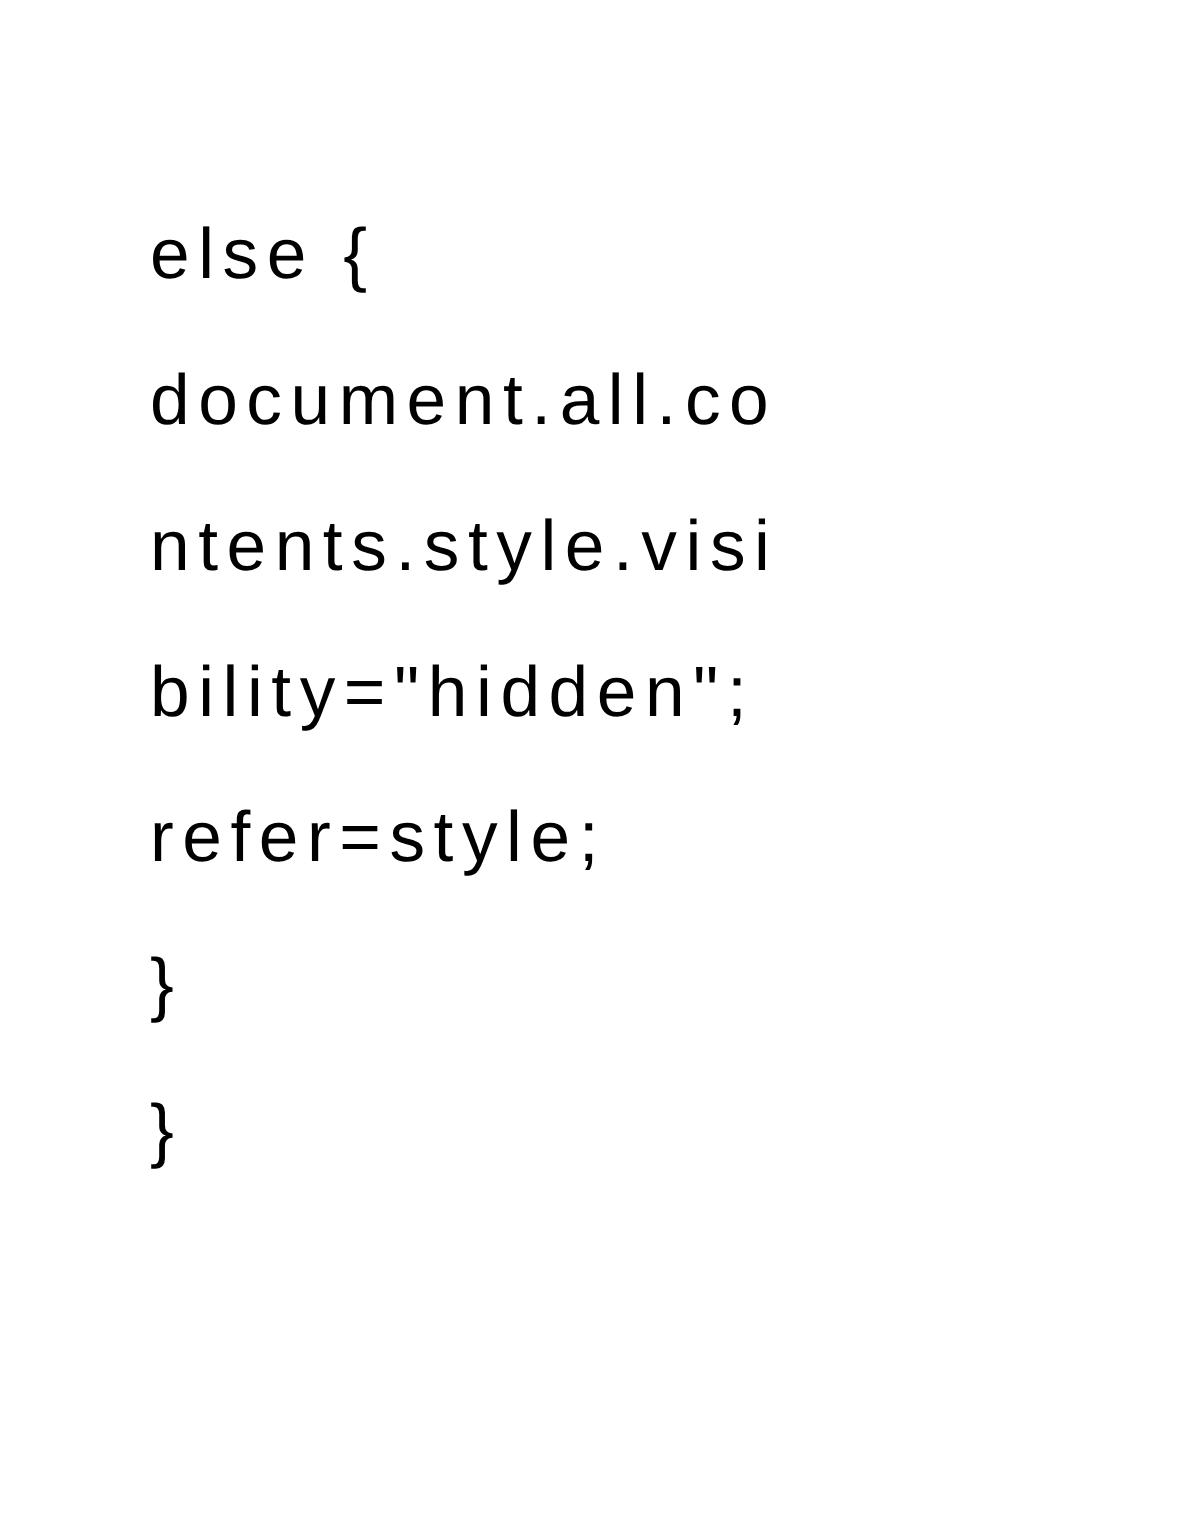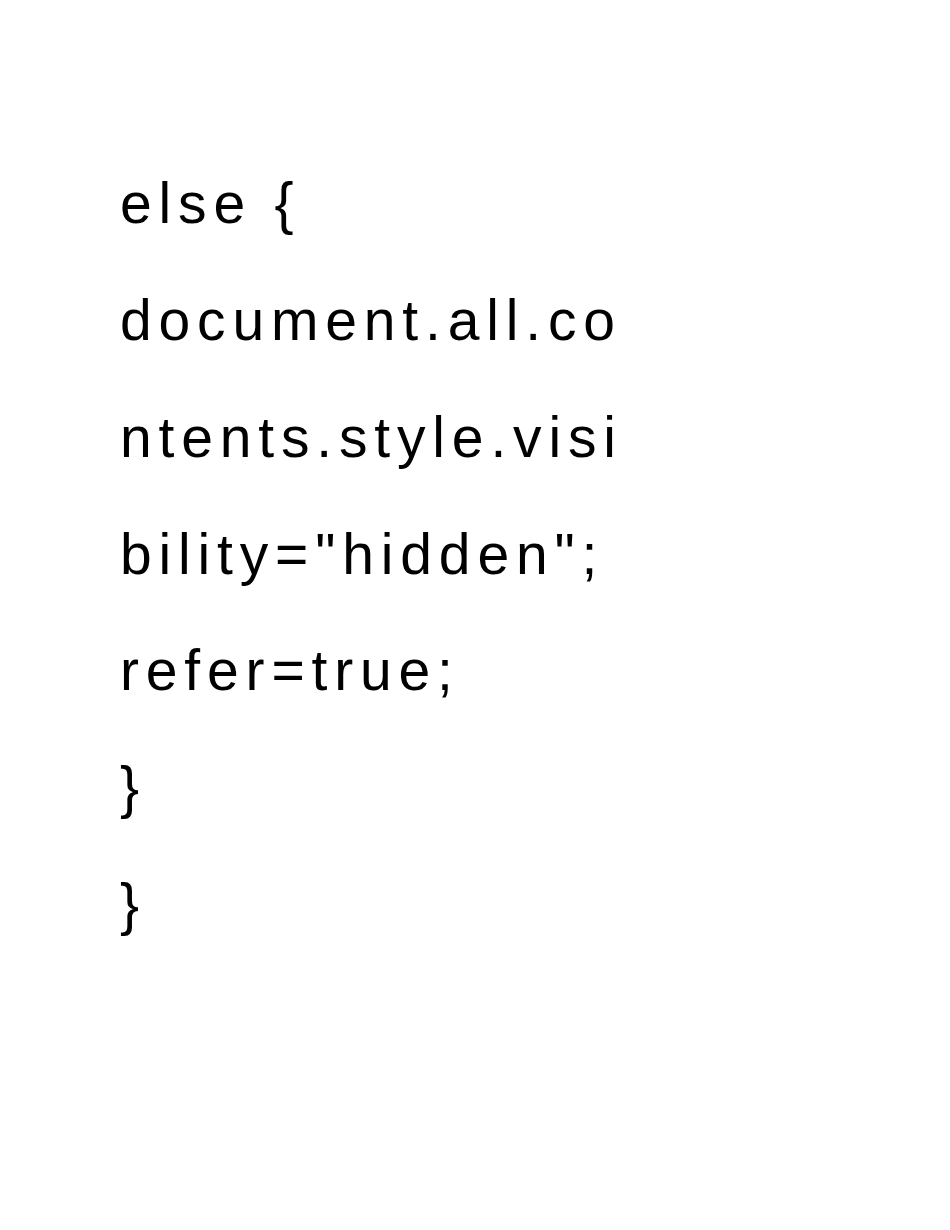--- a/index.html
+++ b/index.html
@@ -20,16 +20,16 @@
     line-height: 2.05;
     word-break: break-all;
   }
 </style>
 </head>
 <body>
 
 <div class="page">
   <div class="line">else {</div>
   <div class="line">document.all.contents.style.visibility="hidden";</div>
-  <div class="line">refer=true;</div>
+  <div class="line">refer=style;</div>
   <div class="line">}</div>
   <div class="line">}</div>
 </div>
 
 </body></html>

